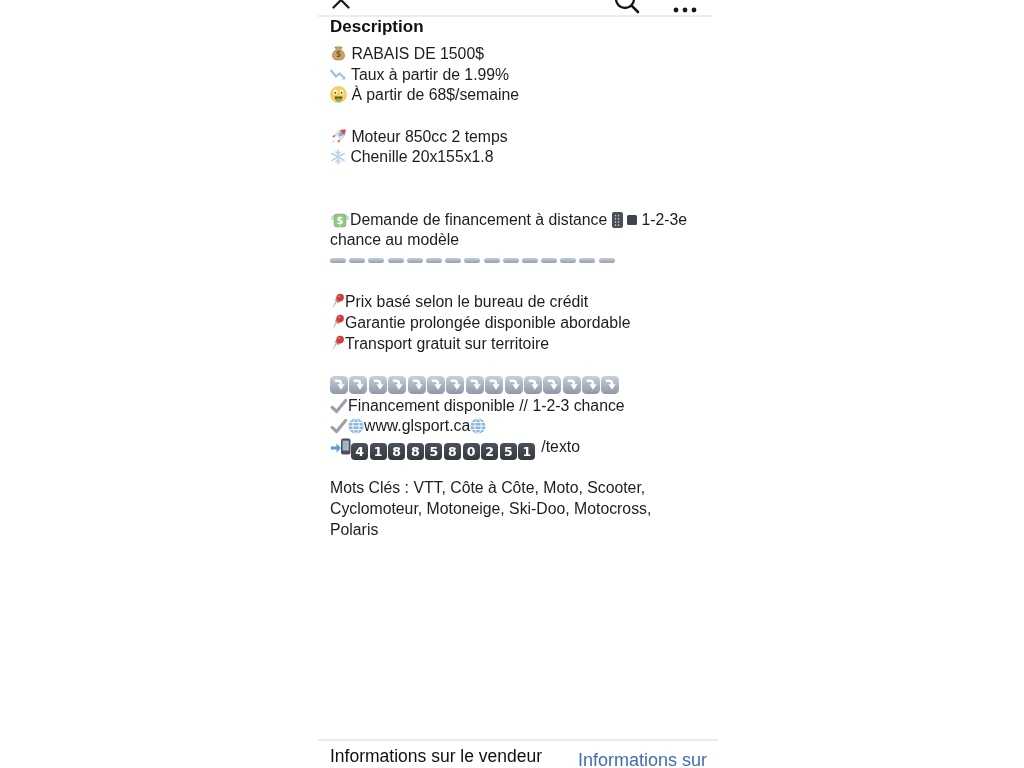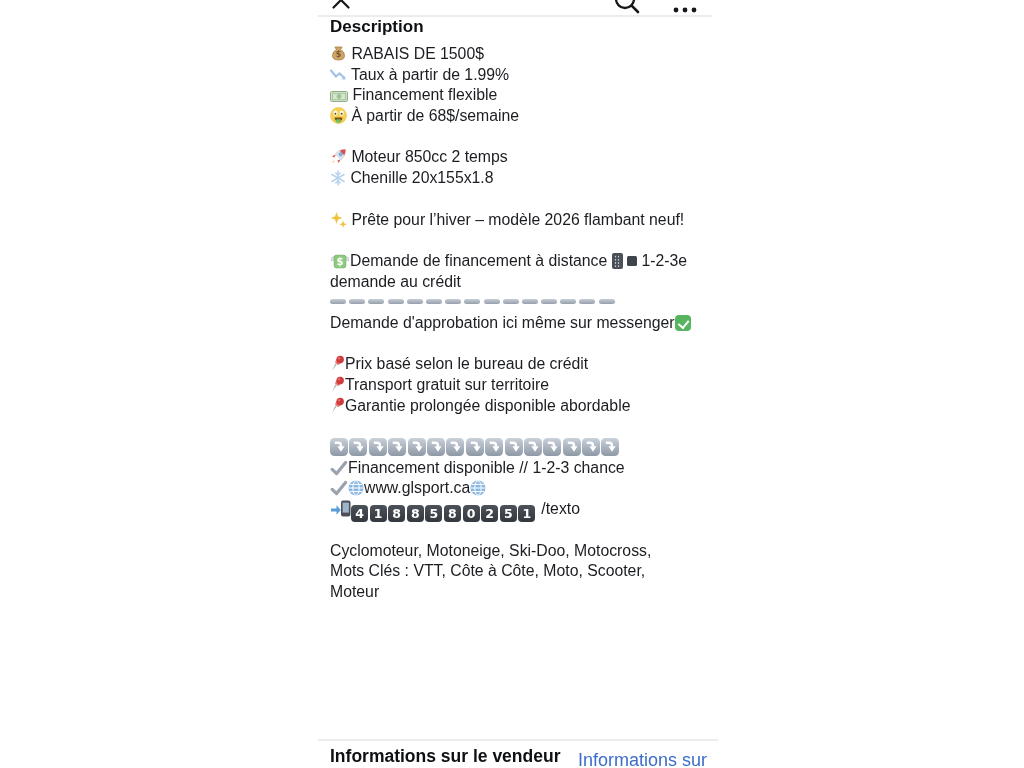--- a/index.html
+++ b/index.html
@@ -11,21 +11,21 @@
   .hr{position:absolute;height:1.5px;background:#ececee;}
   .hr-top{left:318px;top:15px;width:394px;}
   .hr-bottom{left:318px;top:739px;width:400px;}
 
   
   .desc-heading{position:absolute;left:330px;top:17px;font-size:17px;font-weight:700;color:#0e1013;}
   .desc-body{position:absolute;left:330px;top:44px;width:382px;font-size:15.8px;line-height:20.7px;}
   .line{white-space:nowrap;height:20.7px;}
 
   
-  .seller-heading{position:absolute;left:330px;top:746px;font-size:17.5px;font-weight:700;color:#0e1013;}
+  .seller-heading{position:absolute;left:330px;top:746px;font-size:17.5px;font-weight:400;color:#0e1013;}
   .seller-link{position:absolute;left:578px;top:750px;font-size:18px;color:#3b6dc9;cursor:pointer;}
 
   
   .ico{display:inline-block;position:relative;vertical-align:-3px;line-height:0;}
   .ico svg{display:block;}
 
   
   .kc{display:inline-block;width:17px;height:17.5px;border-radius:4px;
       background:linear-gradient(180deg,#4c525a,#33383f);
       color:#fff;font-size:12.5px;font-weight:700;text-align:center;line-height:17.5px;
@@ -97,25 +97,20 @@
 
   <div class="desc-body" id="desc-lines">
       <div class="line"><span class="ico i-money-bag"><svg width="17" height="17" viewBox="0 0 17 17">
             <path d="M6.5 4.5 L5 2.5 Q4.7 2 5.3 2 h6.4 Q12.3 2 12 2.5 L10.5 4.5 Q14.5 6.5 14.5 10.5 Q14.5 15 8.5 15 Q2.5 15 2.5 10.5 Q2.5 6.5 6.5 4.5 Z" fill="#cda46a" stroke="#a97f45" stroke-width="0.8"></path>
             <text x="8.5" y="12.2" font-size="8" font-weight="bold" fill="#7a5a2e" text-anchor="middle" font-family="DejaVu Sans,sans-serif">$</text>
           </svg></span> RABAIS DE 1500$</div>
       <div class="line"><span class="ico i-chart-decreasing"><svg width="17" height="17" viewBox="0 0 17 17">
             <polyline points="1,4.5 6,10.5 9.5,7.5 14,11.5" fill="none" stroke="#9fc3e8" stroke-width="2.2" stroke-linecap="round"></polyline>
             <path d="M15.8 13.6 l-4.6 -0.4 3.4 -3z" fill="#9fc3e8"></path>
           </svg></span> Taux à partir de 1.99%</div>
-      <div class="line"><span class="ico i-banknote"><svg width="18" height="13" viewBox="0 0 18 13">
-            <rect x="0.5" y="1.5" width="17" height="10" rx="1.2" fill="#d7e6cf" stroke="#8fae83"></rect>
-            <rect x="2.4" y="3.3" width="13.2" height="6.4" fill="none" stroke="#a5c19a"></rect>
-            <circle cx="9" cy="6.5" r="2.4" fill="#9fc092"></circle>
-          </svg></span> Financement flexible</div>
       <div class="line"><span class="ico i-money-mouth-face"><svg width="17" height="17" viewBox="0 0 17 17">
             <circle cx="8.5" cy="8.5" r="8" fill="#f8d152" stroke="#e0b63e" stroke-width="0.5"></circle>
             <ellipse cx="5.4" cy="6.2" rx="2" ry="2.7" fill="#fff"></ellipse>
             <ellipse cx="11.6" cy="6.2" rx="2" ry="2.7" fill="#fff"></ellipse>
             <circle cx="5.4" cy="6.8" r="1" fill="#5b4a16"></circle>
             <circle cx="11.6" cy="6.8" r="1" fill="#5b4a16"></circle>
             <path d="M4.6 10.4 h7.8 a3.9 3.9 0 0 1 -7.8 0z" fill="#7a4f1d"></path>
             <rect x="6.2" y="12.2" width="4.6" height="3.6" rx="1.4" fill="#71bf63"></rect>
           </svg></span> À partir de 68$/semaine</div>
       <div class="line">&nbsp;</div>
@@ -130,53 +125,48 @@
       <div class="line"><span class="ico i-snowflake"><svg width="16" height="16" viewBox="0 0 16 16" stroke="#b5d2ee" stroke-width="1.5" stroke-linecap="round">
             <line x1="8" y1="1" x2="8" y2="15"></line>
             <line x1="1.9" y1="4.5" x2="14.1" y2="11.5"></line>
             <line x1="1.9" y1="11.5" x2="14.1" y2="4.5"></line>
             <line x1="5.8" y1="3" x2="8" y2="5"></line>
             <line x1="10.2" y1="3" x2="8" y2="5"></line>
             <line x1="5.8" y1="13" x2="8" y2="11"></line>
             <line x1="10.2" y1="13" x2="8" y2="11"></line>
           </svg></span> Chenille 20x155x1.8</div>
       <div class="line">&nbsp;</div>
-      <div class="line"><span class="ico i-sparkles"><svg width="17" height="17" viewBox="0 0 17 17" fill="#f3c13a">
-            <path d="M6.5 1 L8 5.5 12.5 7 8 8.5 6.5 13 5 8.5 0.5 7 5 5.5Z"></path>
-            <path d="M13 9.5 L14 12.3 16.8 13.3 14 14.3 13 17 12 14.3 9.3 13.3 12 12.3Z"></path>
-          </svg></span> Prête pour l’hiver – modèle 2026 flambant neuf!</div>
       <div class="line">&nbsp;</div>
       <div class="line"><span class="ico i-money-with-wings"><svg width="20" height="15" viewBox="0 0 20 15">
             <path d="M4 2.5 Q1 2.5 1 6.5 L4 6.5Z" fill="#dfe5ea" stroke="#b9c2cb" stroke-width="0.6"></path>
             <path d="M16 2.5 Q19 2.5 19 6.5 L16 6.5Z" fill="#dfe5ea" stroke="#b9c2cb" stroke-width="0.6"></path>
             <rect x="4.2" y="1.2" width="11.6" height="12.6" rx="2" fill="#8ccb7d" stroke="#6aa85c" stroke-width="0.7"></rect>
             <text x="10" y="11" font-size="10" font-weight="bold" fill="#fff" text-anchor="middle" font-family="DejaVu Sans,sans-serif">$</text>
           </svg></span>Demande de financement à distance <span class="ico i-mobile-phone"></span> <span class="ico i-black-small-square"></span> 1-2-3e</div>
-      <div class="line">demande au crédit</div>
+      <div class="line">chance au modèle</div>
       <div class="line"><span class="ico i-heavy-minus"></span><span class="ico i-heavy-minus"></span><span class="ico i-heavy-minus"></span><span class="ico i-heavy-minus"></span><span class="ico i-heavy-minus"></span><span class="ico i-heavy-minus"></span><span class="ico i-heavy-minus"></span><span class="ico i-heavy-minus"></span><span class="ico i-heavy-minus"></span><span class="ico i-heavy-minus"></span><span class="ico i-heavy-minus"></span><span class="ico i-heavy-minus"></span><span class="ico i-heavy-minus"></span><span class="ico i-heavy-minus"></span><span class="ico i-heavy-minus"></span></div>
-      <div class="line">Demande d'approbation ici même sur messenger<span class="ico i-check-mark-button"></span></div>
       <div class="line">&nbsp;</div>
       <div class="line"><span class="ico i-pushpin"><svg width="15" height="17" viewBox="0 0 15 17">
             <path d="M2.2 15.8 L6.6 9.4 5.4 8.2Z" fill="#aeb6c0"></path>
             <path d="M5 7.2 L7.8 10 11.4 8.2 6.8 3.6Z" fill="#e0756a"></path>
             <circle cx="10.2" cy="4.4" r="3.7" fill="#d23b3b"></circle>
             <circle cx="9.1" cy="3.3" r="1.1" fill="#e77d74"></circle>
           </svg></span>Prix basé selon le bureau de crédit</div>
       <div class="line"><span class="ico i-pushpin"><svg width="15" height="17" viewBox="0 0 15 17">
             <path d="M2.2 15.8 L6.6 9.4 5.4 8.2Z" fill="#aeb6c0"></path>
             <path d="M5 7.2 L7.8 10 11.4 8.2 6.8 3.6Z" fill="#e0756a"></path>
             <circle cx="10.2" cy="4.4" r="3.7" fill="#d23b3b"></circle>
             <circle cx="9.1" cy="3.3" r="1.1" fill="#e77d74"></circle>
-          </svg></span>Transport gratuit sur territoire</div>
+          </svg></span>Garantie prolongée disponible abordable</div>
       <div class="line"><span class="ico i-pushpin"><svg width="15" height="17" viewBox="0 0 15 17">
             <path d="M2.2 15.8 L6.6 9.4 5.4 8.2Z" fill="#aeb6c0"></path>
             <path d="M5 7.2 L7.8 10 11.4 8.2 6.8 3.6Z" fill="#e0756a"></path>
             <circle cx="10.2" cy="4.4" r="3.7" fill="#d23b3b"></circle>
             <circle cx="9.1" cy="3.3" r="1.1" fill="#e77d74"></circle>
-          </svg></span>Garantie prolongée disponible abordable</div>
+          </svg></span>Transport gratuit sur territoire</div>
       <div class="line">&nbsp;</div>
       <div class="line"><span class="ico i-down-arrow-button"><svg width="18" height="18" viewBox="0 0 18 18">
             <path d="M4.8 4.8 h3.4 q2.8 0 2.8 2.8 v0.8" fill="none" stroke="#ffffff" stroke-width="2.4"></path>
             <path d="M7.4 8.2 h7.2 L11 13.8Z" fill="#ffffff"></path>
           </svg></span><span class="ico i-down-arrow-button"><svg width="18" height="18" viewBox="0 0 18 18">
             <path d="M4.8 4.8 h3.4 q2.8 0 2.8 2.8 v0.8" fill="none" stroke="#ffffff" stroke-width="2.4"></path>
             <path d="M7.4 8.2 h7.2 L11 13.8Z" fill="#ffffff"></path>
           </svg></span><span class="ico i-down-arrow-button"><svg width="18" height="18" viewBox="0 0 18 18">
             <path d="M4.8 4.8 h3.4 q2.8 0 2.8 2.8 v0.8" fill="none" stroke="#ffffff" stroke-width="2.4"></path>
             <path d="M7.4 8.2 h7.2 L11 13.8Z" fill="#ffffff"></path>
@@ -238,23 +228,23 @@
               <line x1="1.7" y1="4.4" x2="14.3" y2="4.4"></line>
               <line x1="1.7" y1="11.6" x2="14.3" y2="11.6"></line>
             </g>
           </svg></span></div>
       <div class="line"><span class="ico i-mobile-phone-arrow"><svg width="21" height="17" viewBox="0 0 21 17">
             <rect x="11" y="0.5" width="9.5" height="16" rx="2" fill="#4b5058"></rect>
             <rect x="12.6" y="2.6" width="6.3" height="10" fill="#9fb4c8"></rect>
             <path d="M1 8.5 h5.5 v-3.2 l4.3 4.7 -4.3 4.7 v-3.2 h-5.5z" fill="#5a9bd8"></path>
           </svg></span><span class="kc">4</span><span class="kc">1</span><span class="kc">8</span><span class="kc">8</span><span class="kc">5</span><span class="kc">8</span><span class="kc">0</span><span class="kc">2</span><span class="kc">5</span><span class="kc">1</span> /texto</div>
       <div class="line">&nbsp;</div>
+      <div class="line">Mots Clés : VTT, Côte à Côte, Moto, Scooter,</div>
       <div class="line">Cyclomoteur, Motoneige, Ski-Doo, Motocross,</div>
-      <div class="line">Mots Clés : VTT, Côte à Côte, Moto, Scooter,</div>
-      <div class="line">Moteur</div>
+      <div class="line">Polaris</div>
     </div>
 
   <div class="hr hr-bottom"></div>
 
   <div class="seller-heading">Informations sur le vendeur</div>
   <div class="seller-link">Informations sur</div>
 
 </div>
 
 </body></html>

